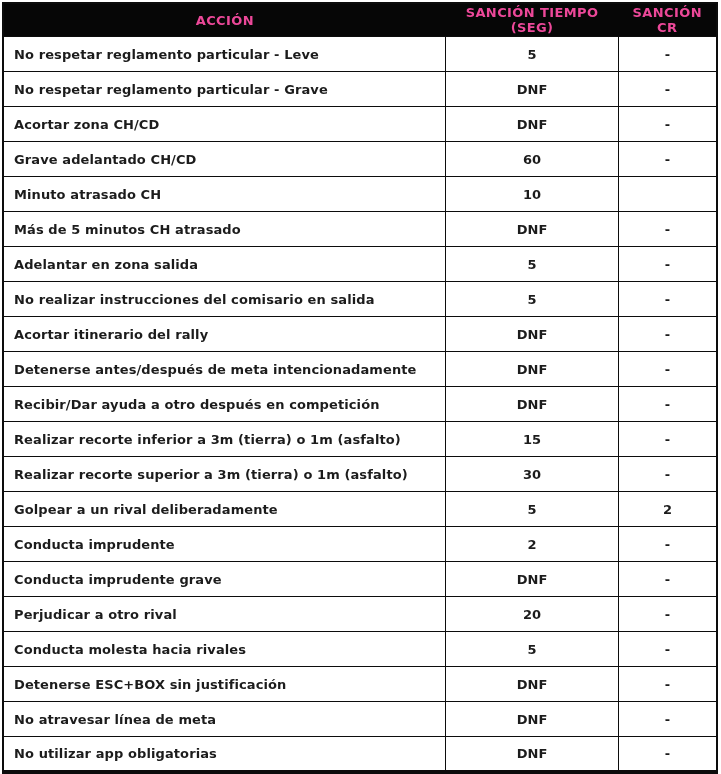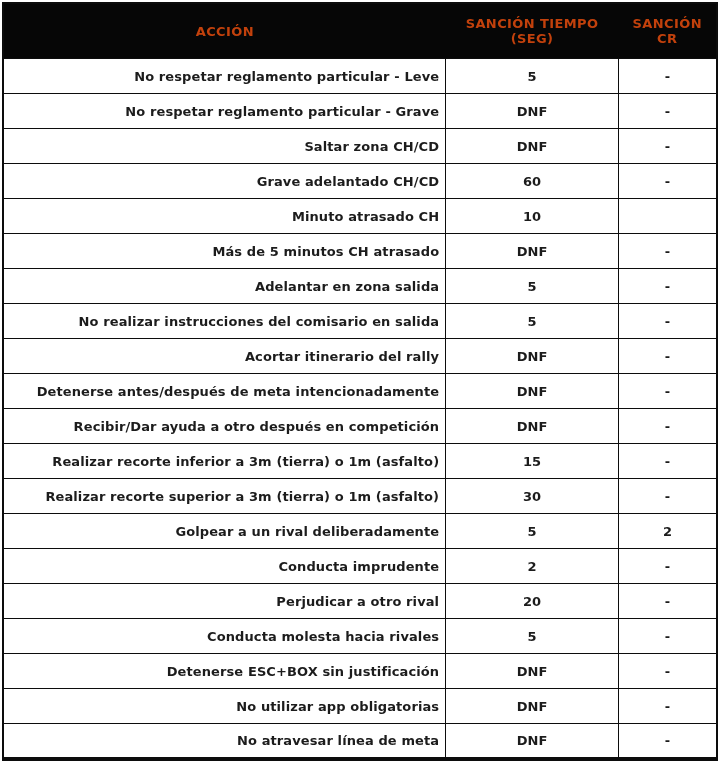--- a/index.html
+++ b/index.html
@@ -15,46 +15,46 @@
     border-collapse: collapse;
     table-layout: fixed;
     border: 2px solid #0c0c0c;
     border-bottom: 4px solid #0c0c0c;
   }
   col.c-accion { width: 62%; }
   col.c-tiempo { width: 24.2%; }
   col.c-cr     { width: 13.8%; }
   thead th {
     background: #060606;
-    color: #c2410c;
+    color: #ec4899;
     height: 33px;
     font-size: 13px;
     font-weight: bold;
     letter-spacing: 0.4px;
     text-align: center;
     text-transform: uppercase;
     border: none;
-    padding: 12px 4px;
+    padding: 1px 4px;
   }
   tbody td {
     height: 35px;
     border: 1.5px solid #0c0c0c;
     font-size: 13px;
     font-weight: bold;
     color: #1c1c1c;
     text-align: center;
     padding: 0 6px;
     vertical-align: middle;
     background: #ffffff;
     letter-spacing: 0.1px;
     overflow: hidden;
     white-space: nowrap;
   }
   tbody td.cell-accion {
-    text-align: right;
+    text-align: left;
     padding-left: 10px;
   }
 </style>
 </head>
 <body>
 
 <div class="table-wrap">
   <table class="sanctions">
     <colgroup>
       <col class="c-accion">
@@ -73,21 +73,21 @@
           <td class="cell-accion">No respetar reglamento particular - Leve</td>
           <td class="cell-tiempo">5</td>
           <td class="cell-cr">-</td>
         </tr>
         <tr>
           <td class="cell-accion">No respetar reglamento particular - Grave</td>
           <td class="cell-tiempo">DNF</td>
           <td class="cell-cr">-</td>
         </tr>
         <tr>
-          <td class="cell-accion">Saltar zona CH/CD</td>
+          <td class="cell-accion">Acortar zona CH/CD</td>
           <td class="cell-tiempo">DNF</td>
           <td class="cell-cr">-</td>
         </tr>
         <tr>
           <td class="cell-accion">Grave adelantado CH/CD</td>
           <td class="cell-tiempo">60</td>
           <td class="cell-cr">-</td>
         </tr>
         <tr>
           <td class="cell-accion">Minuto atrasado CH</td>
@@ -138,39 +138,44 @@
           <td class="cell-accion">Golpear a un rival deliberadamente</td>
           <td class="cell-tiempo">5</td>
           <td class="cell-cr">2</td>
         </tr>
         <tr>
           <td class="cell-accion">Conducta imprudente</td>
           <td class="cell-tiempo">2</td>
           <td class="cell-cr">-</td>
         </tr>
         <tr>
+          <td class="cell-accion">Conducta imprudente grave</td>
+          <td class="cell-tiempo">DNF</td>
+          <td class="cell-cr">-</td>
+        </tr>
+        <tr>
           <td class="cell-accion">Perjudicar a otro rival</td>
           <td class="cell-tiempo">20</td>
           <td class="cell-cr">-</td>
         </tr>
         <tr>
           <td class="cell-accion">Conducta molesta hacia rivales</td>
           <td class="cell-tiempo">5</td>
           <td class="cell-cr">-</td>
         </tr>
         <tr>
           <td class="cell-accion">Detenerse ESC+BOX sin justificación</td>
           <td class="cell-tiempo">DNF</td>
           <td class="cell-cr">-</td>
         </tr>
         <tr>
-          <td class="cell-accion">No utilizar app obligatorias</td>
+          <td class="cell-accion">No atravesar línea de meta</td>
           <td class="cell-tiempo">DNF</td>
           <td class="cell-cr">-</td>
         </tr>
         <tr>
-          <td class="cell-accion">No atravesar línea de meta</td>
+          <td class="cell-accion">No utilizar app obligatorias</td>
           <td class="cell-tiempo">DNF</td>
           <td class="cell-cr">-</td>
         </tr>
       </tbody>
   </table>
 </div>
 
 </body></html>

